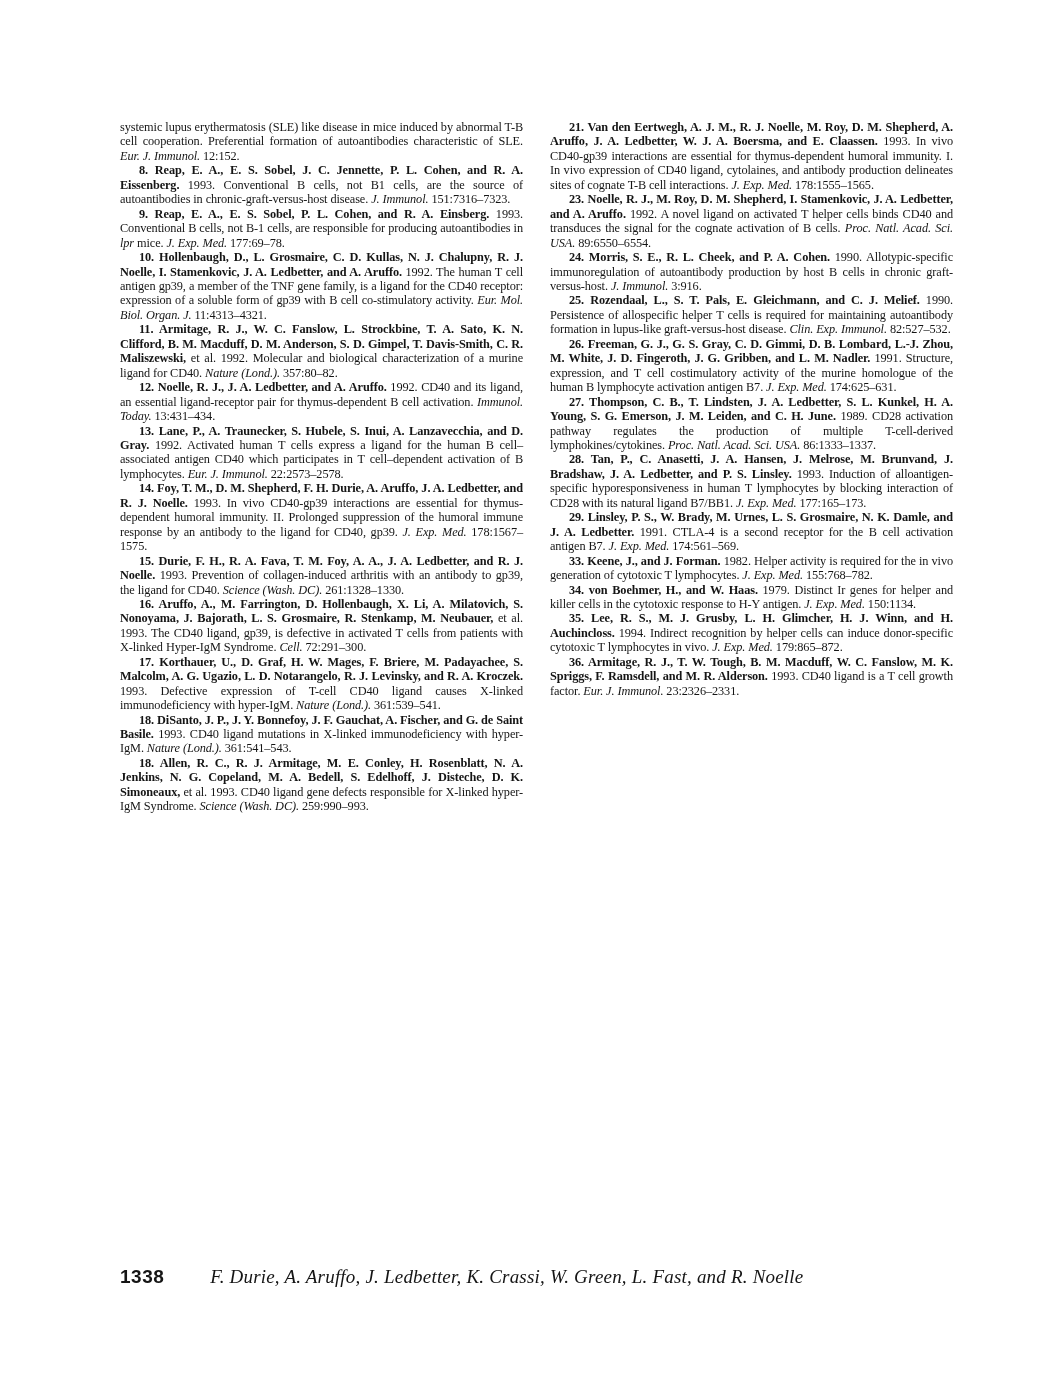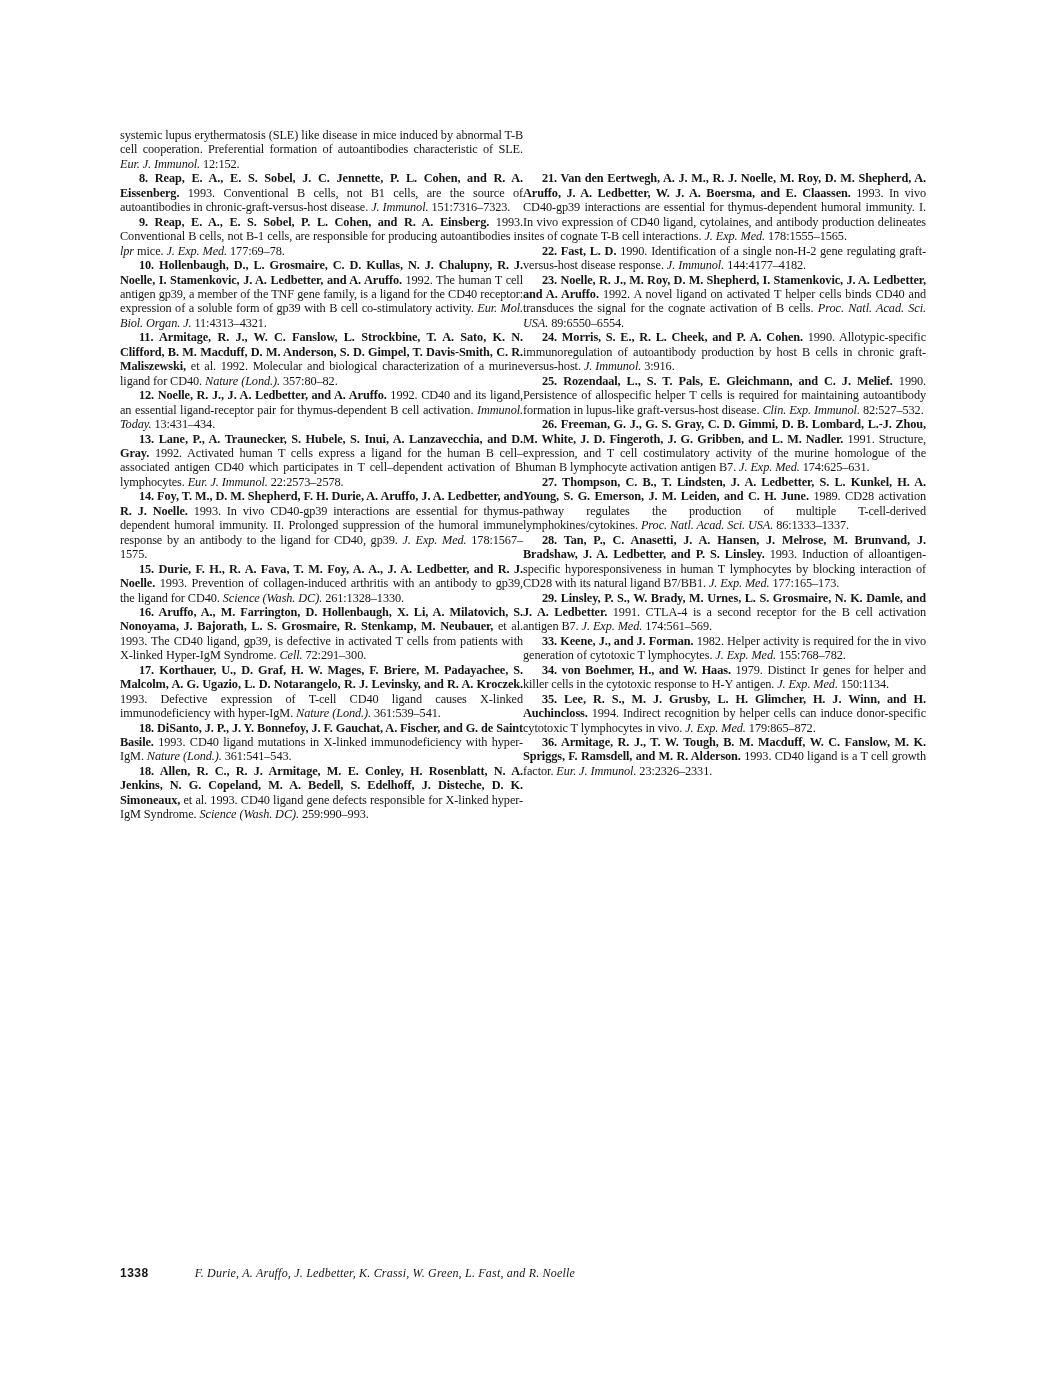--- a/index.html
+++ b/index.html
@@ -7,24 +7,24 @@
     width: 1054px; height: 1382px;
     background: #ffffff;
     color: #151515;
     font-family: "Liberation Serif", "DejaVu Serif", serif;
     position: relative;
     overflow: hidden;
   }
   .page { position: absolute; inset: 0; background: #ffffff; }
   .columns {
     position: absolute;
-    left: 120px; top: 128px;
+    left: 120px; top: 120px;
     width: 833px;
     display: flex;
-    align-items: center;
+    gap: 27px;
   }
   .col { width: 403px; }
   .ref {
     margin: 0;
     font-size: 12.3px;
     line-height: 14.45px;
     text-align: justify;
     text-indent: 19px;
     letter-spacing: -0.1px;
   }
@@ -32,21 +32,21 @@
   .ref .b { font-weight: bold; margin-top: 40px; }
   .ref .i { font-style: italic; }
   .ref .r { font-weight: normal; font-style: normal; }
   .ref sup { font-size: 8px; line-height: 0; }
   .footer {
     position: absolute;
     left: 120px; top: 1266px;
     width: 833px;
     display: flex;
     align-items: baseline;
-    font-size: 12px;
+    font-size: 19px;
   }
   .pagenum {
     font-family: "Liberation Sans", "DejaVu Sans", sans-serif;
     font-weight: bold;
     letter-spacing: 0.5px;
   }
   .running-authors {
     margin-left: 46px;
     font-style: italic;
     letter-spacing: 0.2px;
@@ -67,21 +67,20 @@
         <p class="ref"><span class="b">13. Lane, P., A. Traunecker, S. Hubele, S. Inui, A. Lanzavecchia, and D. Gray. </span><span class="r">1992. Activated human T cells express a ligand for the human B cell–associated antigen CD40 which participates in T cell–dependent activation of B lymphocytes. </span><span class="i">Eur. J. Immunol. </span><span class="r">22:2573–2578.</span></p>
         <p class="ref"><span class="b">14. Foy, T. M., D. M. Shepherd, F. H. Durie, A. Aruffo, J. A. Ledbetter, and R. J. Noelle. </span><span class="r">1993. In vivo CD40-gp39 interactions are essential for thymus-dependent humoral immunity. II. Prolonged suppression of the humoral immune response by an antibody to the ligand for CD40, gp39. </span><span class="i">J. Exp. Med. </span><span class="r">178:1567–1575.</span></p>
         <p class="ref"><span class="b">15. Durie, F. H., R. A. Fava, T. M. Foy, A. A., J. A. Ledbetter, and R. J. Noelle. </span><span class="r">1993. Prevention of collagen-induced arthritis with an antibody to gp39, the ligand for CD40. </span><span class="i">Science (Wash. DC). </span><span class="r">261:1328–1330.</span></p>
         <p class="ref"><span class="b">16. Aruffo, A., M. Farrington, D. Hollenbaugh, X. Li, A. Milatovich, S. Nonoyama, J. Bajorath, L. S. Grosmaire, R. Stenkamp, M. Neubauer, </span><span class="r">et al. 1993. The CD40 ligand, gp39, is defective in activated T cells from patients with X-linked Hyper-IgM Syndrome. </span><span class="i">Cell. </span><span class="r">72:291–300.</span></p>
         <p class="ref"><span class="b">17. Korthauer, U., D. Graf, H. W. Mages, F. Briere, M. Padayachee, S. Malcolm, A. G. Ugazio, L. D. Notarangelo, R. J. Levinsky, and R. A. Kroczek. </span><span class="r">1993. Defective expression of T-cell CD40 ligand causes X-linked immunodeficiency with hyper-IgM. </span><span class="i">Nature (Lond.). </span><span class="r">361:539–541.</span></p>
         <p class="ref"><span class="b">18. DiSanto, J. P., J. Y. Bonnefoy, J. F. Gauchat, A. Fischer, and G. de Saint Basile. </span><span class="r">1993. CD40 ligand mutations in X-linked immunodeficiency with hyper-IgM. </span><span class="i">Nature (Lond.). </span><span class="r">361:541–543.</span></p>
         <p class="ref"><span class="b">18. Allen, R. C., R. J. Armitage, M. E. Conley, H. Rosenblatt, N. A. Jenkins, N. G. Copeland, M. A. Bedell, S. Edelhoff, J. Disteche, D. K. Simoneaux, </span><span class="r">et al. 1993. CD40 ligand gene defects responsible for X-linked hyper-IgM Syndrome. </span><span class="i">Science (Wash. DC). </span><span class="r">259:990–993.</span></p>
       </div>
     <div class="col" id="col-right">
         <p class="ref"><span class="b">21. Van den Eertwegh, A. J. M., R. J. Noelle, M. Roy, D. M. Shepherd, A. Aruffo, J. A. Ledbetter, W. J. A. Boersma, and E. Claassen. </span><span class="r">1993. In vivo CD40-gp39 interactions are essential for thymus-dependent humoral immunity. I. In vivo expression of CD40 ligand, cytolaines, and antibody production delineates sites of cognate T-B cell interactions. </span><span class="i">J. Exp. Med. </span><span class="r">178:1555–1565.</span></p>
-        <p class="ref"><span class="b">22. Fast, L. D. </span><span class="r">1990. Identification of a single non-H-2 gene regulating graft-versus-host disease response. </span><span class="i">J. Immunol. </span><span class="r">144:4177–4182.</span></p>
         <p class="ref"><span class="b">23. Noelle, R. J., M. Roy, D. M. Shepherd, I. Stamenkovic, J. A. Ledbetter, and A. Aruffo. </span><span class="r">1992. A novel ligand on activated T helper cells binds CD40 and transduces the signal for the cognate activation of B cells. </span><span class="i">Proc. Natl. Acad. Sci. USA. </span><span class="r">89:6550–6554.</span></p>
         <p class="ref"><span class="b">24. Morris, S. E., R. L. Cheek, and P. A. Cohen. </span><span class="r">1990. Allotypic-specific immunoregulation of autoantibody production by host B cells in chronic graft-versus-host. </span><span class="i">J. Immunol. </span><span class="r">3:916.</span></p>
         <p class="ref"><span class="b">25. Rozendaal, L., S. T. Pals, E. Gleichmann, and C. J. Melief. </span><span class="r">1990. Persistence of allospecific helper T cells is required for maintaining autoantibody formation in lupus-like graft-versus-host disease. </span><span class="i">Clin. Exp. Immunol. </span><span class="r">82:527–532.</span></p>
         <p class="ref"><span class="b">26. Freeman, G. J., G. S. Gray, C. D. Gimmi, D. B. Lombard, L.-J. Zhou, M. White, J. D. Fingeroth, J. G. Gribben, and L. M. Nadler. </span><span class="r">1991. Structure, expression, and T cell costimulatory activity of the murine homologue of the human B lymphocyte activation antigen B7. </span><span class="i">J. Exp. Med. </span><span class="r">174:625–631.</span></p>
         <p class="ref"><span class="b">27. Thompson, C. B., T. Lindsten, J. A. Ledbetter, S. L. Kunkel, H. A. Young, S. G. Emerson, J. M. Leiden, and C. H. June. </span><span class="r">1989. CD28 activation pathway regulates the production of multiple T-cell-derived lymphokines/cytokines. </span><span class="i">Proc. Natl. Acad. Sci. USA. </span><span class="r">86:1333–1337.</span></p>
         <p class="ref"><span class="b">28. Tan, P., C. Anasetti, J. A. Hansen, J. Melrose, M. Brunvand, J. Bradshaw, J. A. Ledbetter, and P. S. Linsley. </span><span class="r">1993. Induction of alloantigen-specific hyporesponsiveness in human T lymphocytes by blocking interaction of CD28 with its natural ligand B7/BB1. </span><span class="i">J. Exp. Med. </span><span class="r">177:165–173.</span></p>
         <p class="ref"><span class="b">29. Linsley, P. S., W. Brady, M. Urnes, L. S. Grosmaire, N. K. Damle, and J. A. Ledbetter. </span><span class="r">1991. CTLA-4 is a second receptor for the B cell activation antigen B7. </span><span class="i">J. Exp. Med. </span><span class="r">174:561–569.</span></p>
         <p class="ref"><span class="b">33. Keene, J., and J. Forman. </span><span class="r">1982. Helper activity is required for the in vivo generation of cytotoxic T lymphocytes. </span><span class="i">J. Exp. Med. </span><span class="r">155:768–782.</span></p>
         <p class="ref"><span class="b">34. von Boehmer, H., and W. Haas. </span><span class="r">1979. Distinct Ir genes for helper and killer cells in the cytotoxic response to H-Y antigen. </span><span class="i">J. Exp. Med. </span><span class="r">150:1134.</span></p>
         <p class="ref"><span class="b">35. Lee, R. S., M. J. Grusby, L. H. Glimcher, H. J. Winn, and H. Auchincloss. </span><span class="r">1994. Indirect recognition by helper cells can induce donor-specific cytotoxic T lymphocytes in vivo. </span><span class="i">J. Exp. Med. </span><span class="r">179:865–872.</span></p>

